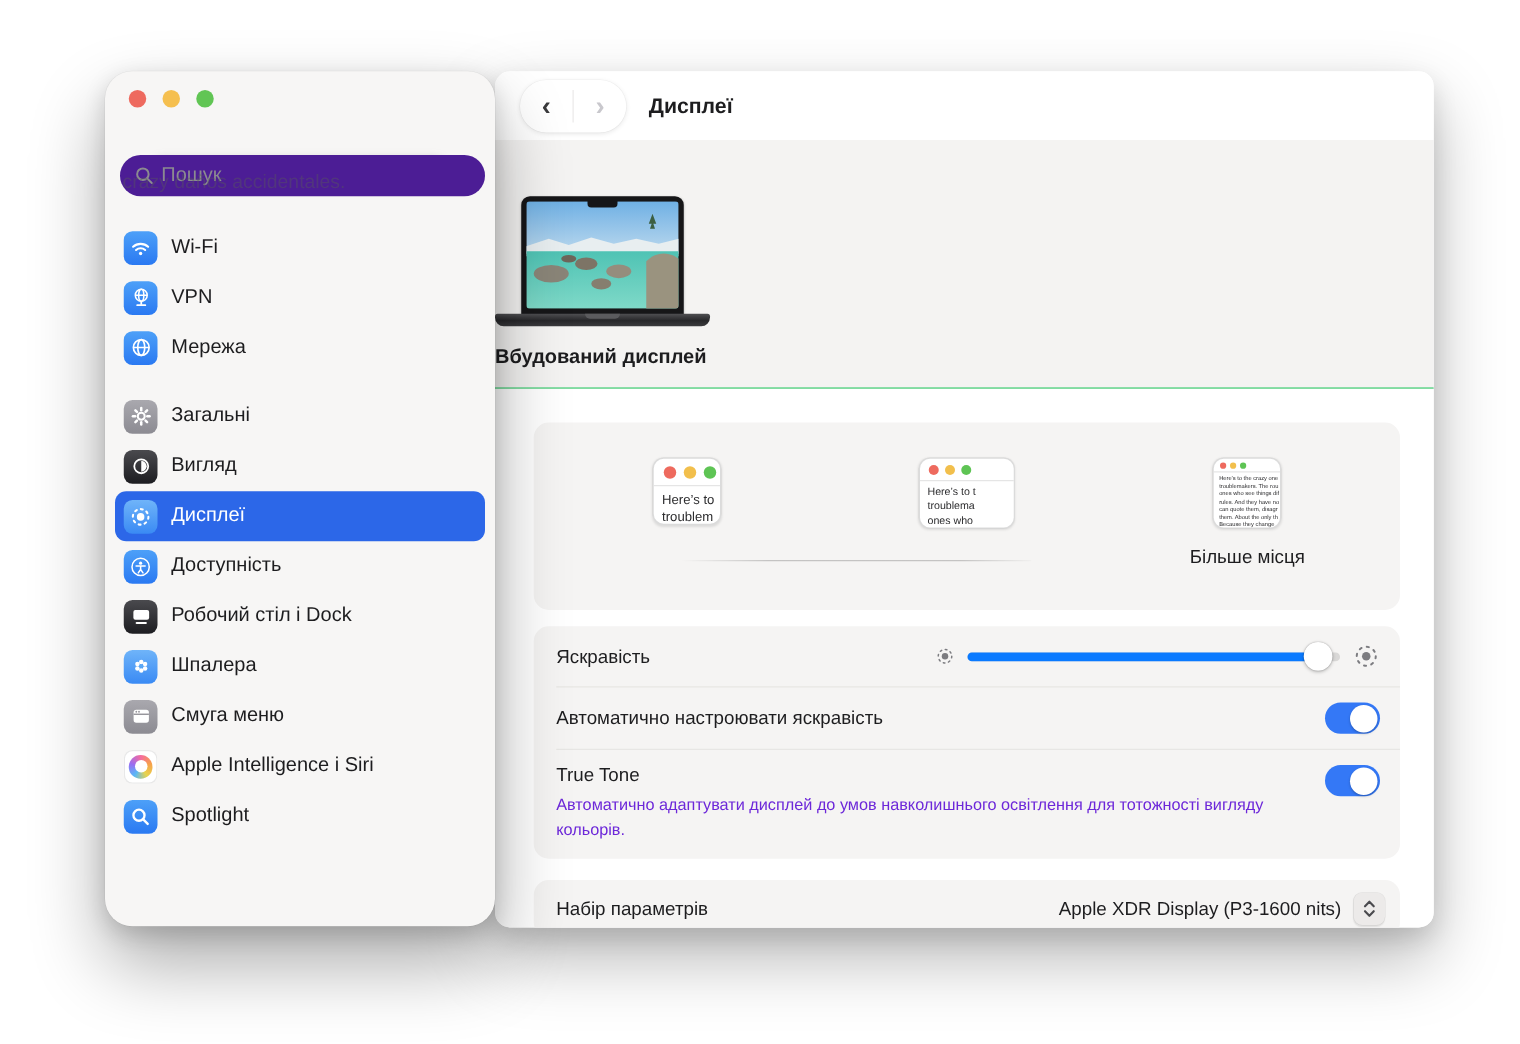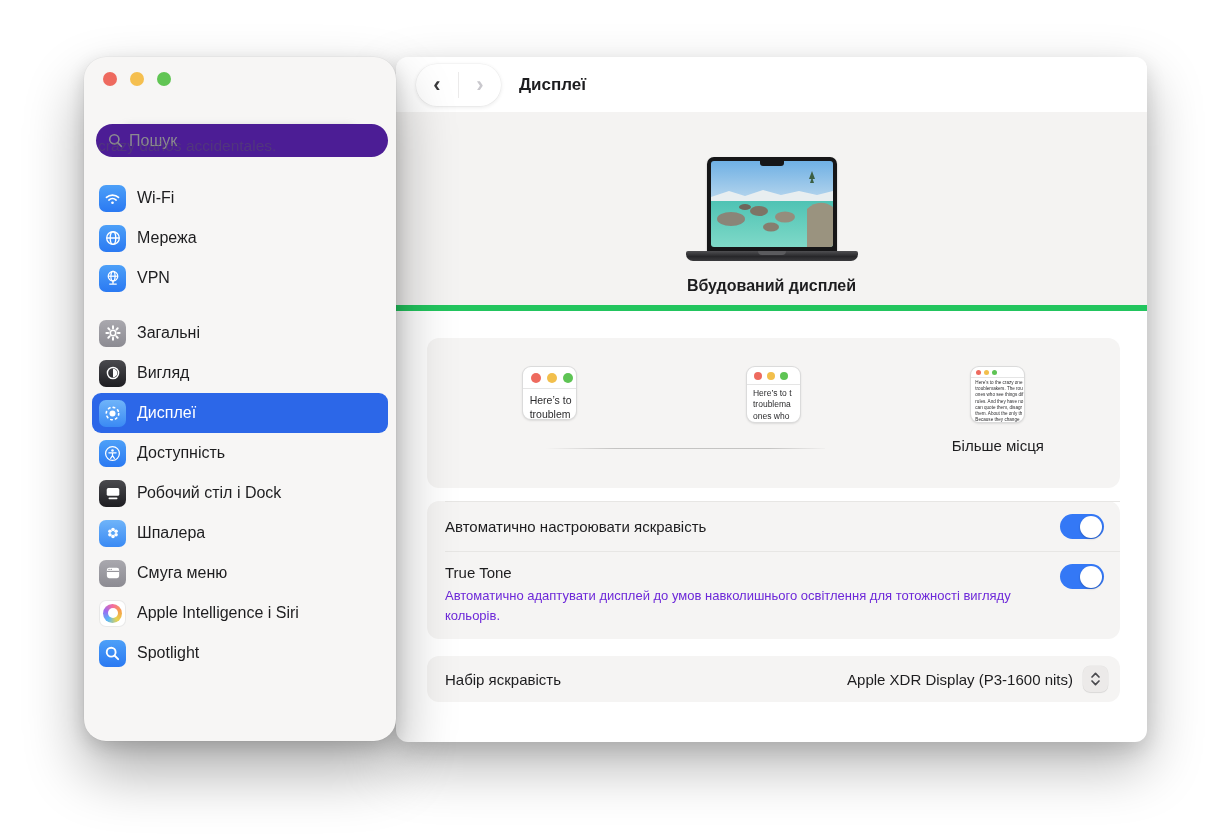--- a/index.html
+++ b/index.html
@@ -14,22 +14,22 @@
   .mw-header { height:55px; background:#ffffff; display:flex; align-items:center; padding-left:20px; }
   .nav-pill { display:flex; align-items:center; height:42px; background:#ffffff; border-radius:21px;
     box-shadow:0 1px 4px rgba(0,0,0,.10), 0 0 0 .5px rgba(0,0,0,.04); overflow:hidden; }
   .nav-btn { width:42px; height:42px; display:flex; align-items:center; justify-content:center;
     font-size:22px; font-weight:600; }
   .nav-back { color:#3a3a3c; }
   .nav-fwd { color:#c9c8cd; }
   .nav-sep { width:1px; height:26px; background:#ebeaea; }
   .mw-title { margin-left:18px; font-size:17px; font-weight:700; color:#1d1d1f; }
 
-  .hero { height:199px; background:#f4f3f2; border-bottom:6px solid #22c55e;
-    display:flex; flex-direction:column; align-items:center; justify-content:flex-start; padding-top:45px; }
+  .hero { height:199px; background:#f4f3f2; border-bottom:1px solid #22c55e;
+    display:flex; flex-direction:column; align-items:flex-start; justify-content:flex-start; padding-top:45px; }
   .laptop { display:flex; flex-direction:column; align-items:center; }
   .laptop-screen { width:130px; height:95px; background:#161618; border-radius:7px 7px 0 0;
     padding:4px 4px 5px 4px; position:relative; box-shadow:0 1px 2px rgba(0,0,0,.25); }
   .laptop-wall { width:100%; height:100%; border-radius:3px; overflow:hidden; }
   .laptop-notch { position:absolute; top:3px; left:50%; transform:translateX(-50%);
     width:24px; height:6px; background:#161618; border-radius:0 0 3px 3px; }
   .laptop-base { width:172px; height:10px; margin-top:-1px;
     background:linear-gradient(#4f4f52,#27272a 55%,#3a3a3d); border-radius:2px 2px 7px 7px; position:relative; }
   .laptop-base::after { content:""; position:absolute; left:50%; top:0; transform:translateX(-50%);
     width:28px; height:4px; background:#5b5b5e; border-radius:0 0 4px 4px; }
@@ -189,21 +189,21 @@
             <div class="mini-sep"></div>
             <div class="mini-text" style="font-size:10.5px; line-height:1.35; padding:4px 0 0 7px;">
               <div>Here’s to</div>
               <div>troublem</div>
             </div>
           </div>
           <div class="scale-label"></div>
         </div>
 
         <div class="scale-opt">
-          <div class="mini-win" style="width:55px; height:57px;">
+          <div class="mini-win" style="width:77px; height:57px;">
             <div class="mini-dots" style="gap:5px; padding:5px 0 4px 7px;">
               <span class="dot dot-r" style="width:8px;height:8px;"></span>
               <span class="dot dot-y" style="width:8px;height:8px;"></span>
               <span class="dot dot-g" style="width:8px;height:8px;"></span>
             </div>
             <div class="mini-sep"></div>
             <div class="mini-text" style="font-size:8.5px; line-height:1.35; padding:3px 0 0 6px;">
               <div>Here’s to t</div>
               <div>troublema</div>
               <div>ones who</div>
@@ -229,20 +229,40 @@
               <div>can quote them, disagr</div>
               <div>them. About the only th</div>
               <div>Because they change th</div>
             </div>
           </div>
           <div class="scale-label">Більше місця</div>
         </div>
       </div>
 
       <div class="card card-settings">
+        <div class="row row-brightness">
+          <div class="row-label">Яскравість</div>
+          <div class="spacer"></div>
+          <div class="slider-wrap">
+            <svg class="sun" width="16" height="16" viewBox="0 0 16 16">
+              <circle cx="8" cy="8" r="2.6" fill="#7c7c80"></circle>
+              <g stroke="#7c7c80" stroke-width="1.2" stroke-linecap="round" stroke-dasharray="1.6 10">
+                <circle cx="8" cy="8" r="5.4" fill="none" stroke-dasharray="1.3 2.95"></circle>
+              </g>
+            </svg>
+            <div class="slider">
+              <div class="slider-fill" style="width:97%"></div>
+              <div class="slider-knob" style="left:calc(97% - 20px)"></div>
+            </div>
+            <svg class="sun" width="22" height="22" viewBox="0 0 22 22">
+              <circle cx="11" cy="11" r="3.4" fill="#7c7c80"></circle>
+              <circle cx="11" cy="11" r="7.6" fill="none" stroke="#7c7c80" stroke-width="1.6" stroke-dasharray="1.7 4.3" stroke-linecap="round"></circle>
+            </svg>
+          </div>
+        </div>
         <div class="row-divider"></div>
 
         <div class="row row-toggle">
           <div class="row-label">Автоматично настроювати яскравість</div>
           <div class="spacer"></div>
           <div class="toggle">
               <div class="knob"></div>
             </div>
         </div>
         <div class="row-divider"></div>
@@ -253,21 +273,21 @@
             <div class="tt-desc">Автоматично адаптувати дисплей до умов навколишнього освітлення для тотожності вигляду кольорів.</div>
           </div>
           <div class="spacer"></div>
           <div class="toggle">
               <div class="knob"></div>
             </div>
         </div>
       </div>
 
       <div class="card card-preset">
-        <div class="row-label">Набір яскравість</div>
+        <div class="row-label">Набір параметрів</div>
         <div class="spacer"></div>
         <div class="preset-value">Apple XDR Display (P3-1600 nits)</div>
         <div class="stepper">
           <svg width="11" height="16" viewBox="0 0 11 16">
             <path d="M2 6 L5.5 2.4 L9 6" fill="none" stroke="#4a4a4e" stroke-width="1.7" stroke-linecap="round" stroke-linejoin="round"></path>
             <path d="M2 10 L5.5 13.6 L9 10" fill="none" stroke="#4a4a4e" stroke-width="1.7" stroke-linecap="round" stroke-linejoin="round"></path>
           </svg>
         </div>
       </div>
 
@@ -301,40 +321,40 @@
             <path d="M7.4 13.9 C10 11.6 14 11.6 16.6 13.9"></path>
             <circle cx="12" cy="17.4" r="1.7" fill="#fff" stroke="none"></circle>
           </svg>
         </span>
         <span>Wi-Fi</span>
       </div>
 
 
       <div class="side-item">
         <span class="ic ic-blue">
-          <svg width="18" height="18" viewBox="0 0 20 20" fill="none" stroke="#fff" stroke-width="1.5">
-            <circle cx="10" cy="10" r="7"></circle>
-            <ellipse cx="10" cy="10" rx="3.1" ry="7"></ellipse>
-            <line x1="3" y1="10" x2="17" y2="10"></line>
-          </svg>
-        </span>
-        <span>Мережа</span>
-      </div>
-
-      <div class="side-item">
-        <span class="ic ic-blue">
           <svg width="18" height="18" viewBox="0 0 20 20" fill="none" stroke="#fff" stroke-width="1.4">
             <circle cx="10" cy="8" r="5.3"></circle>
             <ellipse cx="10" cy="8" rx="2.3" ry="5.3"></ellipse>
             <line x1="4.7" y1="8" x2="15.3" y2="8"></line>
             <line x1="10" y1="13.3" x2="10" y2="16.4" stroke-width="1.6"></line>
             <line x1="6.4" y1="16.8" x2="13.6" y2="16.8" stroke-width="1.6" stroke-linecap="round"></line>
           </svg>
         </span>
         <span>VPN</span>
+      </div>
+
+      <div class="side-item">
+        <span class="ic ic-blue">
+          <svg width="18" height="18" viewBox="0 0 20 20" fill="none" stroke="#fff" stroke-width="1.5">
+            <circle cx="10" cy="10" r="7"></circle>
+            <ellipse cx="10" cy="10" rx="3.1" ry="7"></ellipse>
+            <line x1="3" y1="10" x2="17" y2="10"></line>
+          </svg>
+        </span>
+        <span>Мережа</span>
       </div>
 
 
       <div class="group-gap"></div>
 
       <div class="side-item">
         <span class="ic ic-gray">
           <svg width="18" height="18" viewBox="0 0 20 20" fill="none" stroke="#fff">
             <circle cx="10" cy="10" r="3.1" stroke-width="1.8"></circle>
             <g stroke-width="2.2" stroke-linecap="round">

